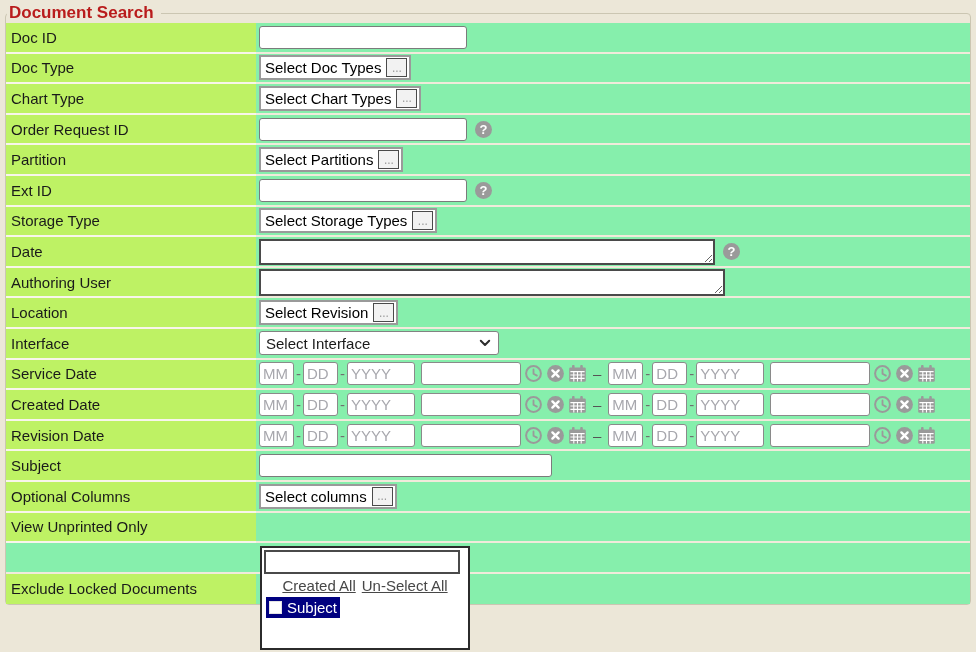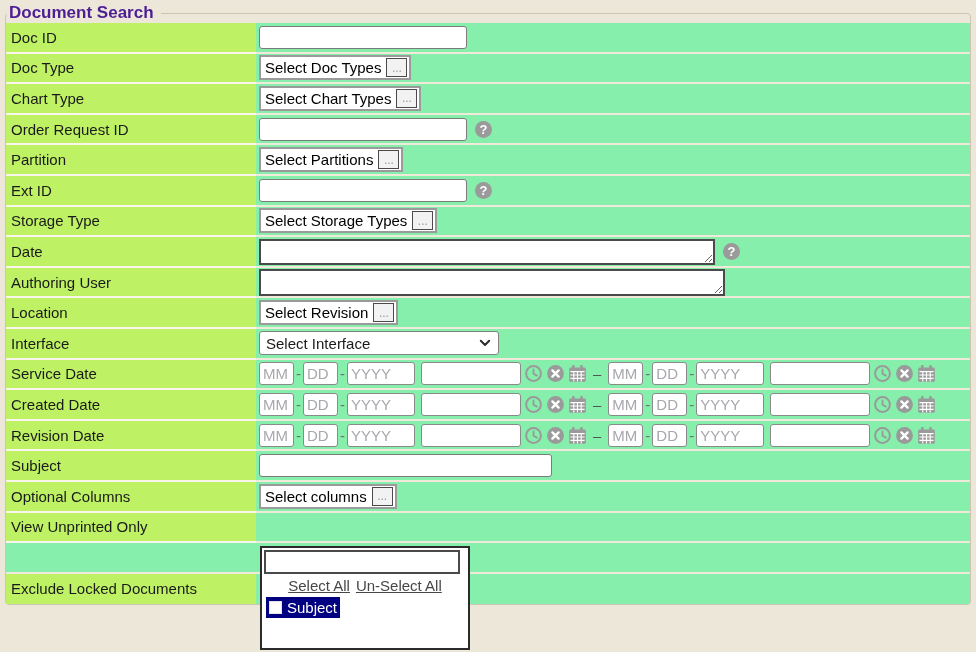--- a/index.html
+++ b/index.html
@@ -15,21 +15,21 @@
   fieldset.search-box {
     margin: 3px 5px 0 5px;
     padding: 0 0 0 0;
     border: 1px solid #cbc6b2;
     border-radius: 4px;
     background: #ece7d8;
   }
   legend.box-title {
     font-size: 17px;
     font-weight: bold;
-    color: #4c1d95;
+    color: #b91c1c;
     padding: 0 7px 0 2px;
     margin-left: 1px;
   }
   .rows { width: 100%; }
   .row { display: flex; height: 30.6px; align-items: stretch; }
   .cell-label {
     width: 250px; flex: 0 0 250px;
     background: #bef264;
     border-bottom: 2px solid #f8f5ec;
     display: flex; align-items: center;
@@ -468,21 +468,21 @@
       <div class="cell-label">Exclude Locked Documents</div>
       <div class="cell-value"></div>
     </div>
 
   </div>
 </fieldset>
 
 <div class="col-popup">
   <input class="search" style="">
   <div class="popup-links">
-    <a>Select All</a><a>Un-Select All</a>
+    <a>Created All</a><a>Un-Select All</a>
   </div>
   <div class="popup-item">
     <span class="item-chip hl">
       <span class="cb"></span>
       <span>Subject</span>
     </span>
   </div>
 </div>
 
 </body></html>

